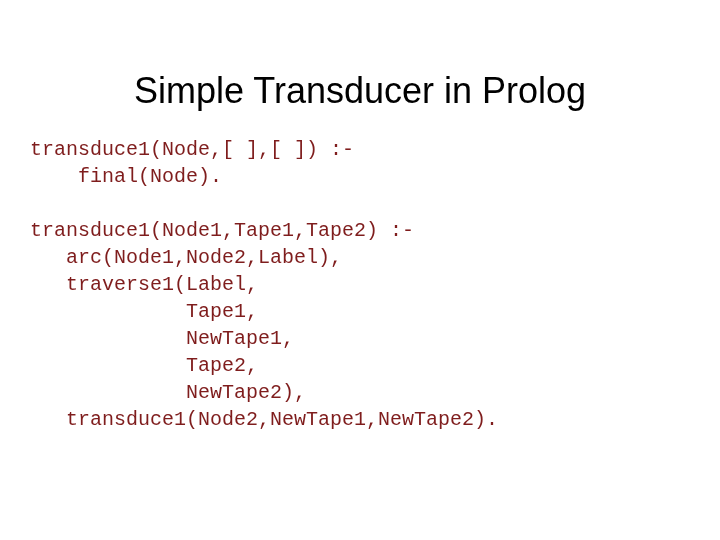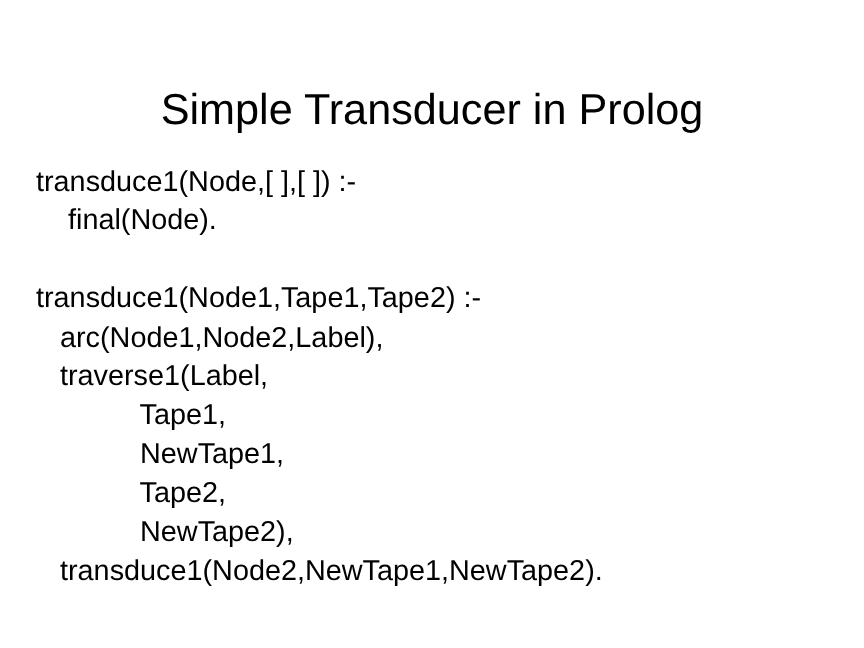--- a/index.html
+++ b/index.html
@@ -21,25 +21,25 @@
     margin-top: 42px;
   }
   .title {
     font-size: 36px;
     font-weight: normal;
     text-align: center;
     margin: 8px 0 24px 0;
     color: #000;
   }
   .code {
-    font-family: Liberation Sans, sans-serif;
-    font-size: 24px;
+    font-family: Liberation Mono, monospace;
+    font-size: 20px;
     line-height: 1.35;
     white-space: pre;
-    color: #000000;
+    color: #7f1d1d;
     margin-left: -10px;
   }
   .footer {
     position: absolute;
     bottom: 18px;
     left: 40px;
     right: 40px;
     font-size: 14px;
     color: #000;
     display: flex;

